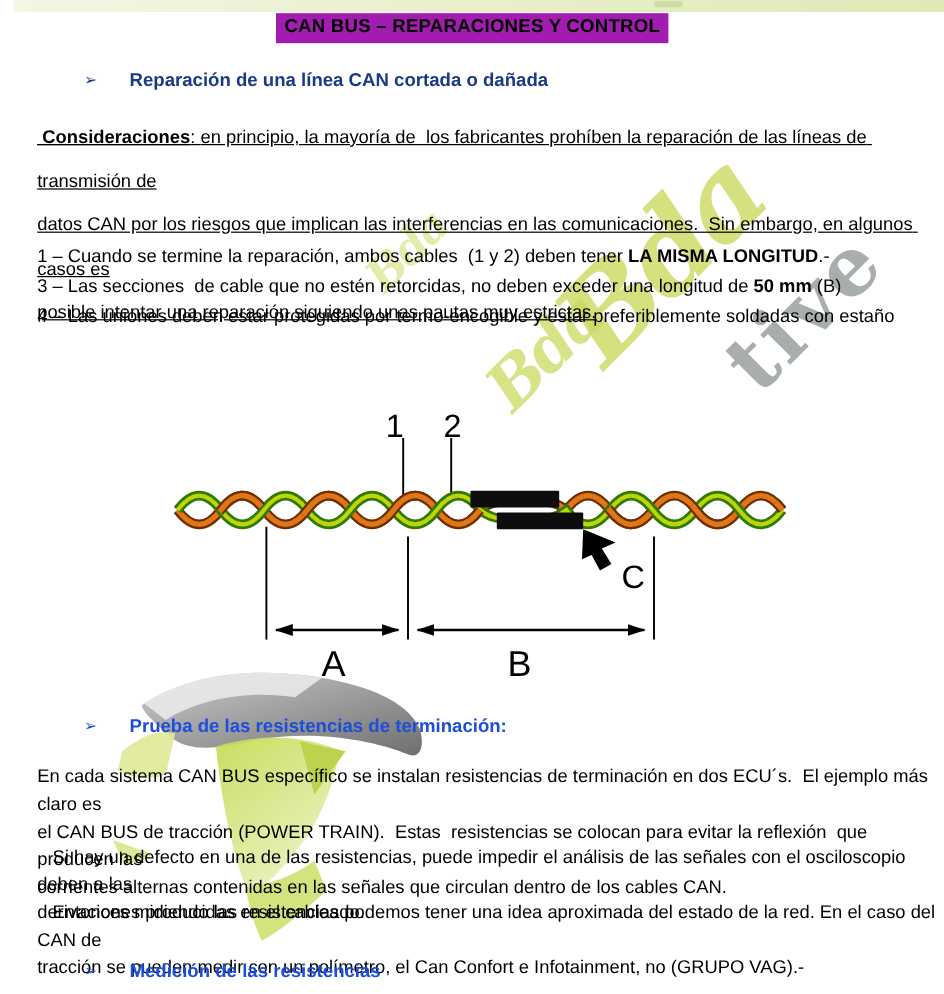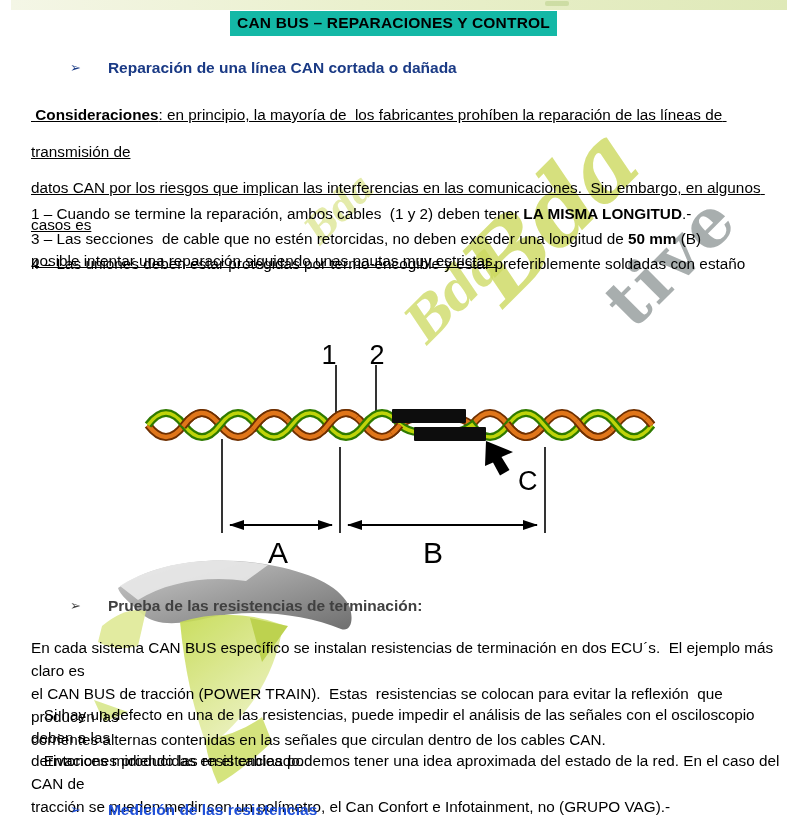--- a/index.html
+++ b/index.html
@@ -16,27 +16,27 @@
   .wm{position:absolute;inset:0;z-index:0;pointer-events:none;}
   .wm-text{position:absolute;font-family:"DejaVu Serif","Liberation Serif",serif;font-style:italic;font-weight:700;line-height:1;}
   .wm-bda1{left:452px;top:168px;font-size:96px;color:#ccd95e;opacity:.8;letter-spacing:-5px;transform:rotate(-45deg);}
   .wm-bda2{left:398px;top:266px;font-size:54px;color:#ccd95e;opacity:.75;letter-spacing:-3px;transform:rotate(-45deg);}
   .wm-bda3{left:300px;top:190px;font-size:38px;color:#d3de74;opacity:.6;letter-spacing:-2px;transform:rotate(-45deg);}
   .wm-tive{left:594px;top:226px;font-size:68px;color:#9aa0a0;opacity:.85;letter-spacing:3px;transform:rotate(-45deg);font-style:normal;}
   .wm-svg{position:absolute;}
   
   .content{position:absolute;inset:0;z-index:1;}
   .title-row{position:absolute;top:11px;left:0;width:100%;text-align:center;}
-  .title-hl{display:inline-block;background:#14b8a6;color:#000;font-weight:700;
+  .title-hl{display:inline-block;background:#a21caf;color:#000;font-weight:700;
     font-size:15.5px;padding:3px 7px 4px 7px;letter-spacing:.2px;}
   .bullet-h{position:absolute;left:70px;font-weight:700;font-size:15.5px;white-space:pre;}
   .bullet-h .arr{display:inline-block;font-size:13px;transform:translateY(-1px);}
   .h1{top:59px;color:#1a3a85;}
   .h1 .arr{color:#1a3a85;}
-  .h2{top:597px;color:#404040;text-align:center;}
+  .h2{top:597px;color:#1d4ed8;text-align:center;}
   .h3{top:801px;color:#1d4ed8;}
   .bullet-h .lbl{margin-left:27px;}
   .textblock{position:absolute;left:31px;width:750px;font-size:15.3px;}
   .ln{white-space:pre-wrap;}
   .intro{top:97px;text-decoration:underline;}
   .intro .ln{line-height:36.5px;}
   .lead{font-weight:700;text-decoration:underline;}
   .rules{top:201px;}
   .rules .ln{line-height:25px;}
   .b{font-weight:700;}

